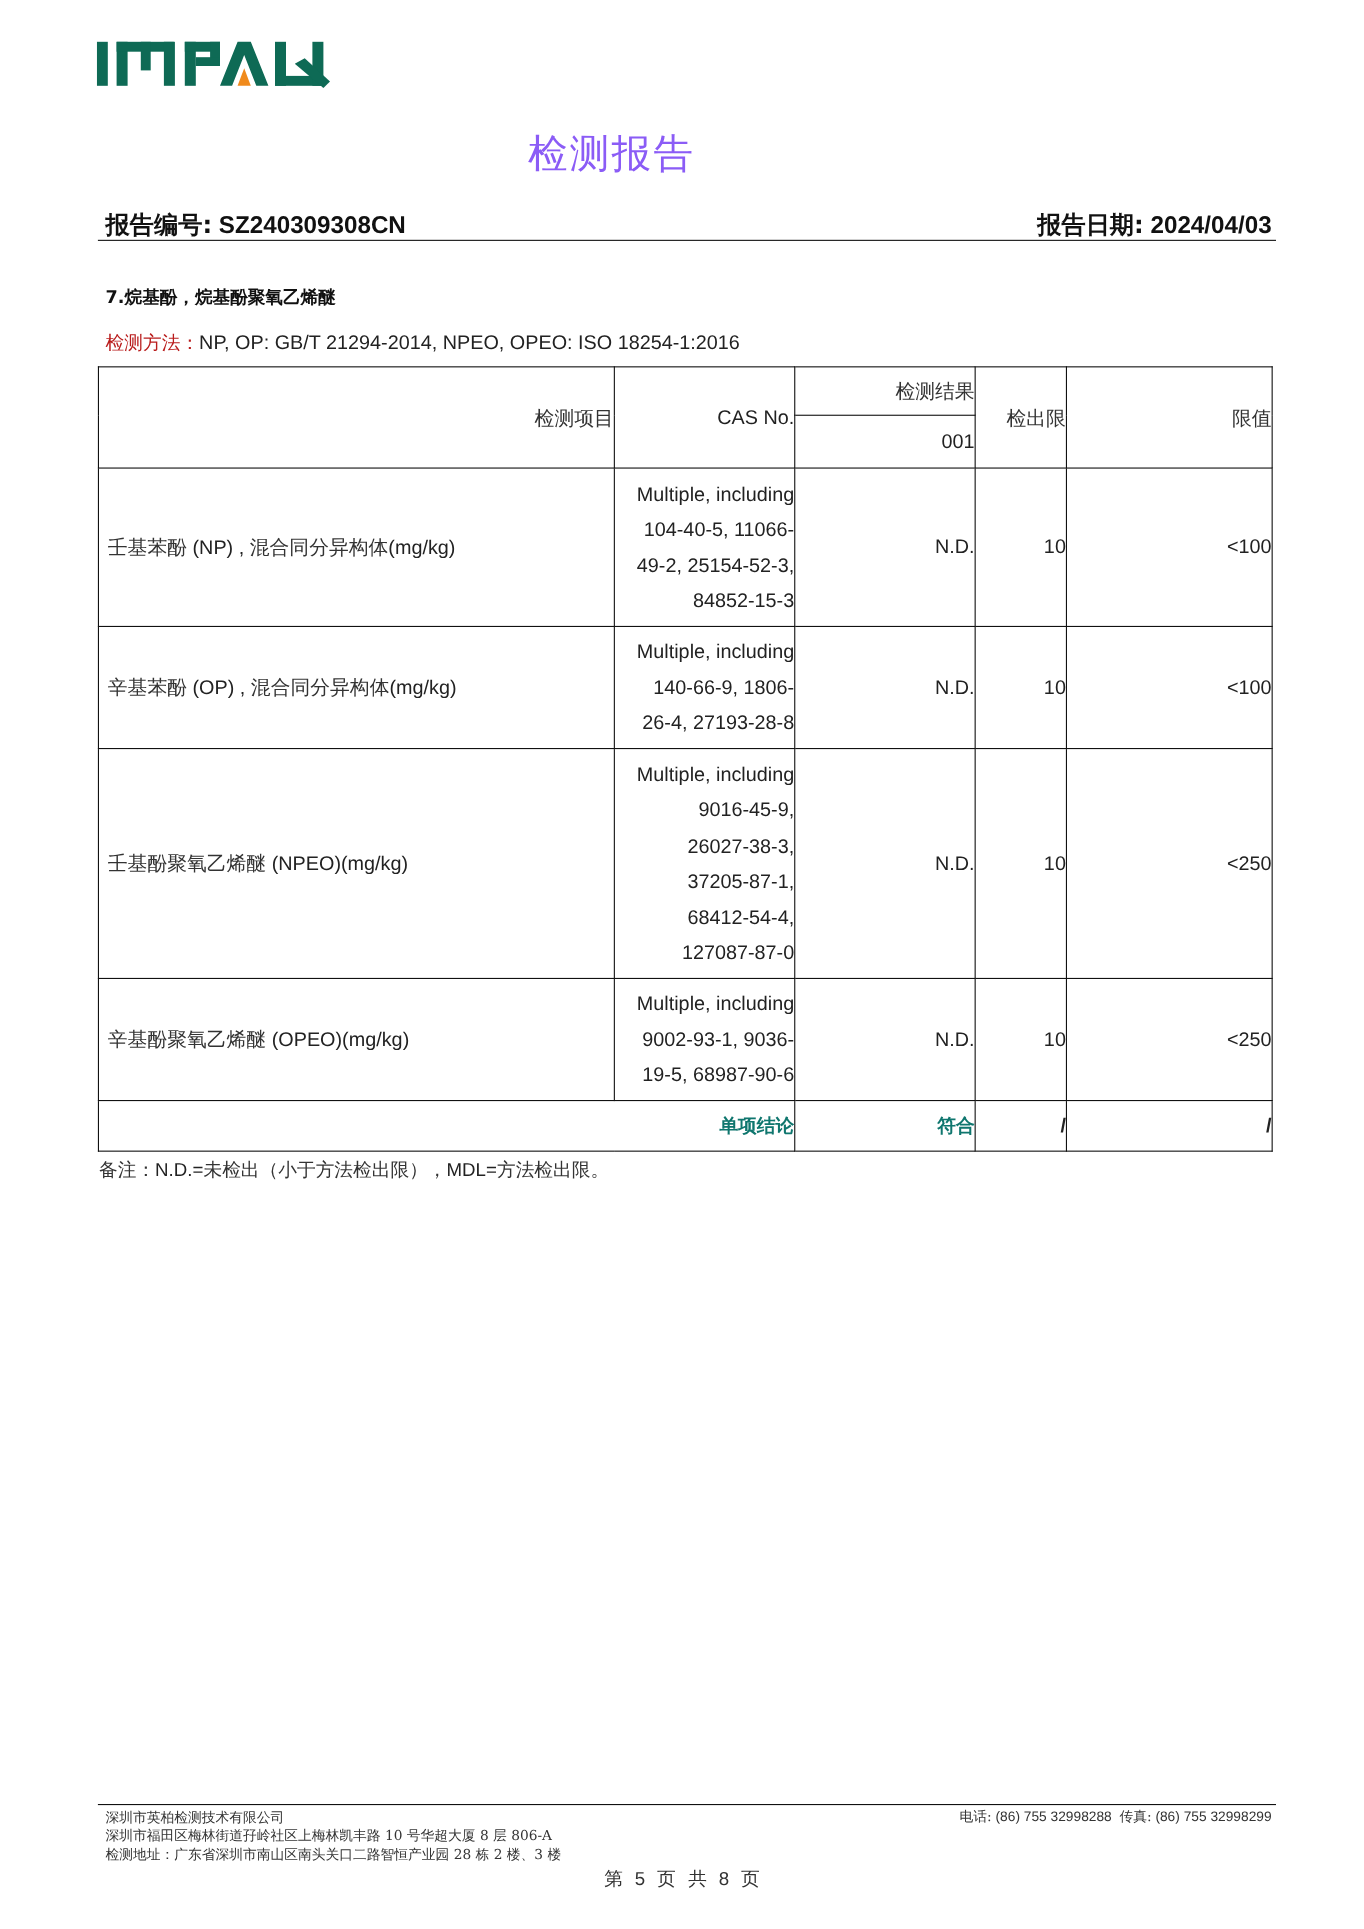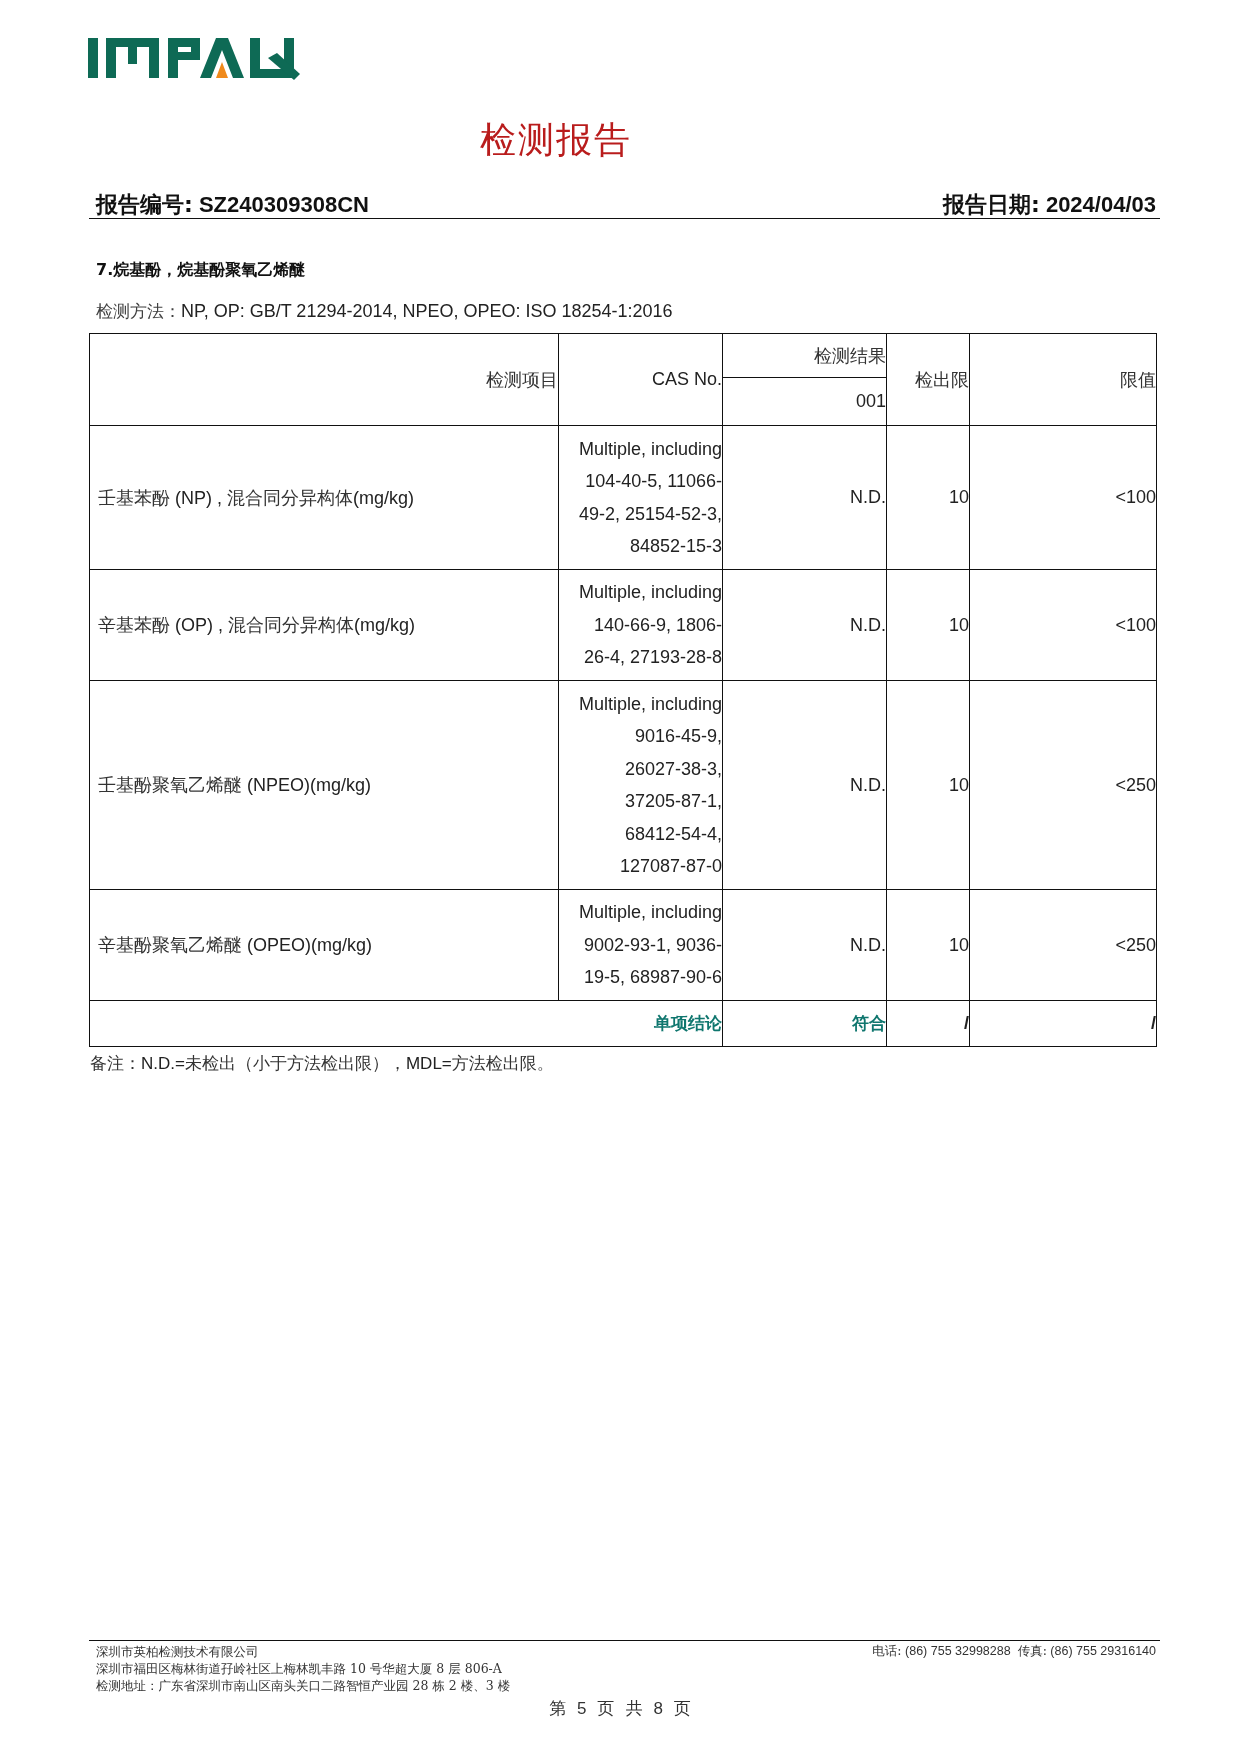--- a/index.html
+++ b/index.html
@@ -5,33 +5,33 @@
   html, body { margin: 0; padding: 0; background: #ffffff; }
   body { width: 1240px; height: 1754px; position: relative; overflow: hidden;
          font-family: "Liberation Sans", "DejaVu Sans", sans-serif; color: #111; }
   .abs { position: absolute; }
 
   
   .logo { left: 88px; top: 36px; width: 212px; height: 44px; }
 
   
   .title { left: 0; width: 1112px; top: 116px; text-align: center;
-           font-family: "DejaVu Sans", sans-serif; font-size: 36px; letter-spacing: 2px; color: #b91c1c; }
+           font-family: "DejaVu Sans", sans-serif; font-size: 36px; letter-spacing: 2px; color: #8b5cf6; }
 
   
   .rep-head { left: 96px; right: 84px; top: 190px; height: 28px; text-align: right; }
   .rep-head .l, .rep-head .r { position: absolute; top: 0; font-weight: bold; font-size: 22px; }
   .rep-head .l { left: 0; }
   .rep-head .r { right: 0; }
   .rep-head span.lbl { font-family: "DejaVu Sans", sans-serif; font-weight: bold; }
   .rule-top { left: 89px; width: 1071px; top: 218px; height: 0; border-top: 1.5px solid #111; }
 
   .section { left: 96px; top: 260px; font-size: 16px; font-weight: bold; font-family: "DejaVu Sans", sans-serif; }
   .method { left: 96px; top: 300px; font-size: 18px; color: #222; }
-  .method .cn { font-family: "DejaVu Serif", serif; font-size: 17px; color: #404040; }
+  .method .cn { font-family: "DejaVu Serif", serif; font-size: 17px; color: #b91c1c; }
 
   
   table.rt { position: absolute; left: 89px; top: 333px; width: 1067px; border-collapse: collapse;
              table-layout: fixed; font-size: 18px; color: #222; }
   table.rt td { border: 1.3px solid #111; text-align: right; vertical-align: middle; padding: 0; }
   table.rt td.item { text-align: left; padding-left: 8px; }
   .cn { font-family: "DejaVu Serif", serif; color: #333; }
   .cas { line-height: 32.5px; font-size: 18px; }
   .bold-cn { font-family: "DejaVu Sans", sans-serif; font-weight: bold; font-size: 17px; color: #0f766e; }
 
@@ -195,21 +195,21 @@
 <div class="abs rule-bot"></div>
 <div class="abs foot-l">
   <div>深圳市英柏检测技术有限公司</div>
   <div>深圳市福田区梅林街道孖岭社区上梅林凯丰路 10 号华超大厦 8 层 806-A</div>
   <div>检测地址：广东省深圳市南山区南头关口二路智恒产业园 28 栋 2 楼、3 楼</div>
 </div>
 <div class="abs foot-r">
   <span class="cn">电话:</span>
   <span>(86) 755 32998288</span>&nbsp;
   <span class="cn">传真:</span>
-  <span>(86) 755 29316140</span>
+  <span>(86) 755 32998299</span>
 </div>
 <div class="abs page">
   <span class="cn">第</span>
   <span>5</span>
   <span class="cn">页 共</span>
   <span>8</span>
   <span class="cn">页</span>
 </div>
 
 </body></html>

